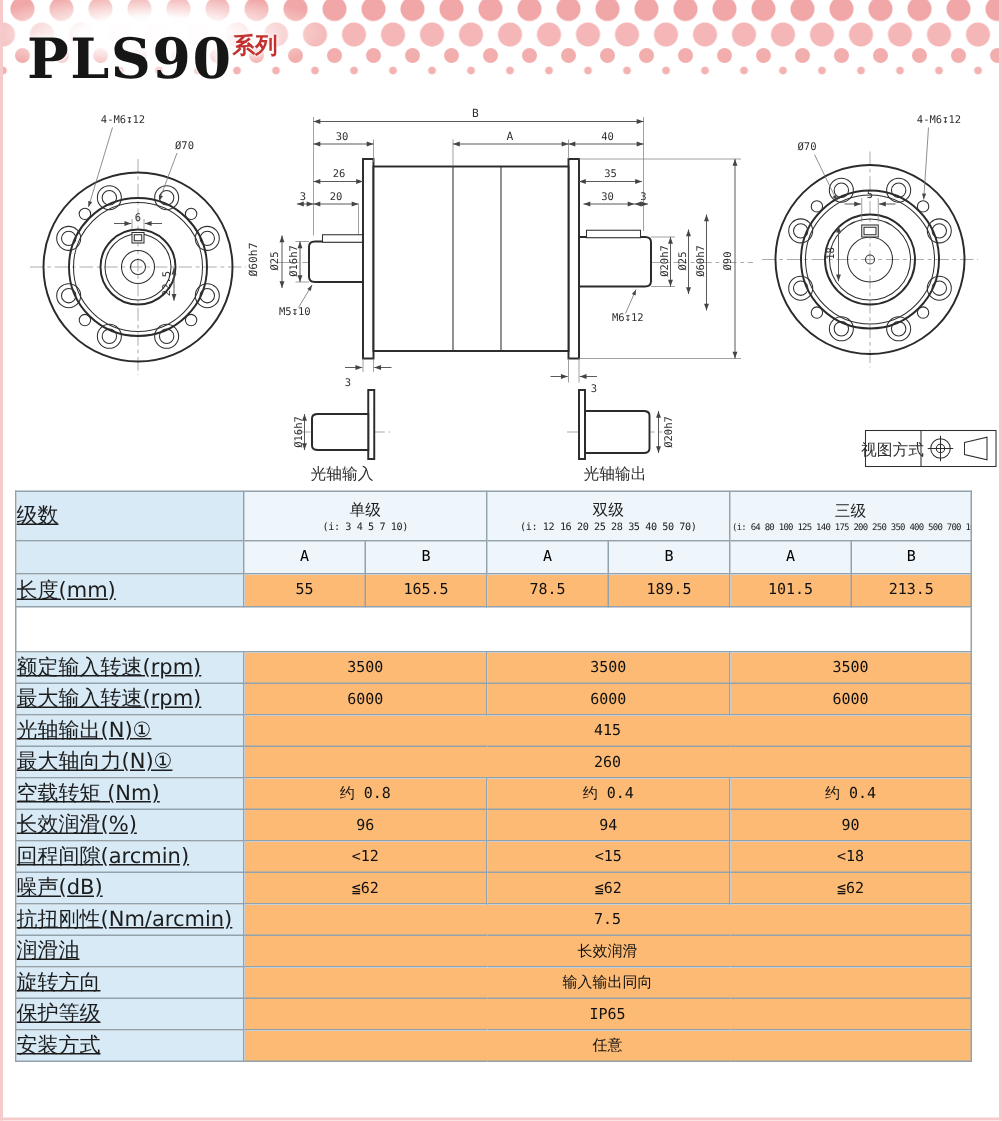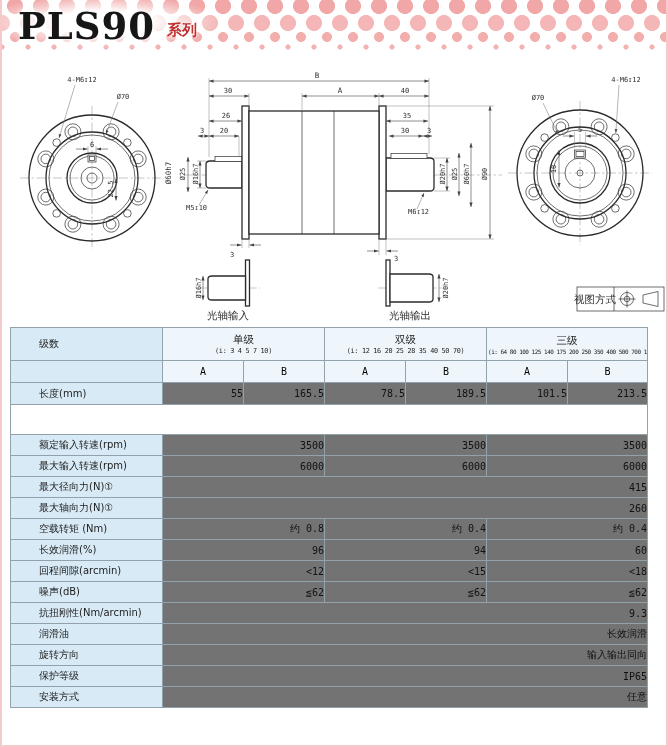--- a/index.html
+++ b/index.html
@@ -12,46 +12,46 @@
     background-image:
       radial-gradient(circle at 13px 13px,#f1a7a7 7.6px,rgba(241,167,167,0) 8.4px),
       radial-gradient(circle at 13px 13px,#f4b6b6 7.6px,rgba(244,182,182,0) 8.4px),
       radial-gradient(circle at 13px 13px,#f2adad 4.6px,rgba(242,173,173,0) 5.3px),
       radial-gradient(circle at 13px 13px,#f3b3b3 2.3px,rgba(243,179,179,0) 2.9px);
     background-size:26px 54px,26px 54px,26px 54px,26px 54px;
     background-position:0px -7px,13px 10px,0px 24px,13px 34px;
     background-repeat:repeat-x;}
   .header-glow{position:absolute;left:0;top:0;width:300px;height:100%;
     background:radial-gradient(ellipse 160px 36px at 100px 22px,rgba(255,255,255,0.97) 30%,rgba(255,255,255,0) 75%);}
-  .brand{position:relative;display:inline-block;margin:0 0 0 16px;top:1px;
+  .brand{position:relative;display:inline-block;margin:0 0 0 16px;top:14px;
     font-family:"DejaVu Serif","Liberation Serif",serif;font-weight:bold;font-size:37px;line-height:50px;
     color:#161616;letter-spacing:1px;text-shadow:0 0 3px #fff,0 0 6px #fff;}
-  .brand-suffix{position:relative;display:inline-block;margin-left:12px;top:-3px;
+  .brand-suffix{position:relative;display:inline-block;margin-left:0;top:-3px;
     font-size:15px;font-weight:bold;color:#c23030;text-shadow:0 0 2px #fff,0 0 4px #fff;}
 
   
   .drawing{position:absolute;left:0;top:58px;}
   .o{stroke:#2b2b2b;stroke-width:1.3;fill:none;}
   .of{stroke:#2b2b2b;stroke-width:1.3;fill:#fff;}
   .t{stroke:#2f2f2f;stroke-width:0.7;fill:none;}
   .tf{stroke:#2f2f2f;stroke-width:0.7;fill:#fff;}
   .cl{stroke:#999;stroke-width:0.55;fill:none;stroke-dasharray:9 2.5 2.5 2.5;}
   .ext{stroke:#828282;stroke-width:0.5;}
   .dim{stroke:#555;stroke-width:0.65;marker-start:url(#ar);marker-end:url(#ar);}
   .dimE{stroke:#555;stroke-width:0.65;marker-end:url(#ar);}
   .ld{stroke:#777;stroke-width:0.55;marker-end:url(#ar);}
   text.d{font:7px "DejaVu Sans Mono",monospace;fill:#2f2f2f;}
   text.d8{font:7.5px "DejaVu Sans Mono",monospace;fill:#2f2f2f;}
   text.zh{font:10.5px "DejaVu Sans","Liberation Sans",sans-serif;fill:#2f2f2f;}
 
   
   .spec{position:absolute;left:8px;top:327px;width:637px;border-collapse:collapse;table-layout:fixed;}
   .spec td{border:1px solid #92a2ac;overflow:hidden;white-space:nowrap;padding:0;vertical-align:middle;}
-  .spec td.lbl{background:#d7eaf6;font-size:10px;text-align:left;padding-left:28px;color:#1d1d1d;}
-  .spec td.val{background:#737373;font-size:10px;text-align:right;font-family:"DejaVu Sans Mono","DejaVu Sans",monospace;color:#111;}
+  .spec td.lbl{background:#d7eaf6;font-size:14px;text-align:left;padding-left:0;color:#1d1d1d;text-decoration:underline;}
+  .spec td.val{background:#fdba74;font-size:10px;text-align:center;font-family:"DejaVu Sans Mono","DejaVu Sans",monospace;color:#111;}
   .spec td.grp{background:#eef6fc;text-align:center;padding:1px 1px;}
   .gname{font-size:10.5px;color:#1d1d1d;}
   .ratios{font-size:6.8px;font-family:"DejaVu Sans Mono",monospace;letter-spacing:-0.3px;color:#222;}
   .g3 .ratios{font-size:6px;letter-spacing:-0.5px;}
   .spec td.sub{background:#eef6fc;font-size:10px;text-align:center;font-family:"DejaVu Sans Mono","DejaVu Sans",monospace;}
   tr.h1 td{height:30px;}
   tr.h2 td{height:21px;}
   tr.len td{height:21px;}
   tr.spacer td{background:#fff;height:29px;border-left:1px solid #92a2ac;border-right:1px solid #92a2ac;border-top:1px solid #92a2ac;border-bottom:1px solid #92a2ac;}
   tr.r td{height:20px;}
@@ -348,54 +348,54 @@
         <td class="val" colspan="2">3500</td>
         <td class="val" colspan="2">3500</td>
       </tr>
       <tr class="r">
         <td class="lbl">最大输入转速(rpm)</td>
         <td class="val" colspan="2">6000</td>
         <td class="val" colspan="2">6000</td>
         <td class="val" colspan="2">6000</td>
       </tr>
       <tr class="r">
-        <td class="lbl">最大径向力(N)①</td>
+        <td class="lbl">光轴输出(N)①</td>
         <td class="val" colspan="6">415</td>
       </tr>
       <tr class="r">
         <td class="lbl">最大轴向力(N)①</td>
         <td class="val" colspan="6">260</td>
       </tr>
       <tr class="r">
         <td class="lbl">空载转矩 (Nm)</td>
         <td class="val" colspan="2">约 0.8</td>
         <td class="val" colspan="2">约 0.4</td>
         <td class="val" colspan="2">约 0.4</td>
       </tr>
       <tr class="r">
         <td class="lbl">长效润滑(%)</td>
         <td class="val" colspan="2">96</td>
         <td class="val" colspan="2">94</td>
-        <td class="val" colspan="2">60</td>
+        <td class="val" colspan="2">90</td>
       </tr>
       <tr class="r">
         <td class="lbl">回程间隙(arcmin)</td>
         <td class="val" colspan="2">&lt;12</td>
         <td class="val" colspan="2">&lt;15</td>
         <td class="val" colspan="2">&lt;18</td>
       </tr>
       <tr class="r">
         <td class="lbl">噪声(dB)</td>
         <td class="val" colspan="2">≦62</td>
         <td class="val" colspan="2">≦62</td>
         <td class="val" colspan="2">≦62</td>
       </tr>
       <tr class="r">
         <td class="lbl">抗扭刚性(Nm/arcmin)</td>
-        <td class="val" colspan="6">9.3</td>
+        <td class="val" colspan="6">7.5</td>
       </tr>
       <tr class="r">
         <td class="lbl">润滑油</td>
         <td class="val" colspan="6">长效润滑</td>
       </tr>
       <tr class="r">
         <td class="lbl">旋转方向</td>
         <td class="val" colspan="6">输入输出同向</td>
       </tr>
       <tr class="r">

